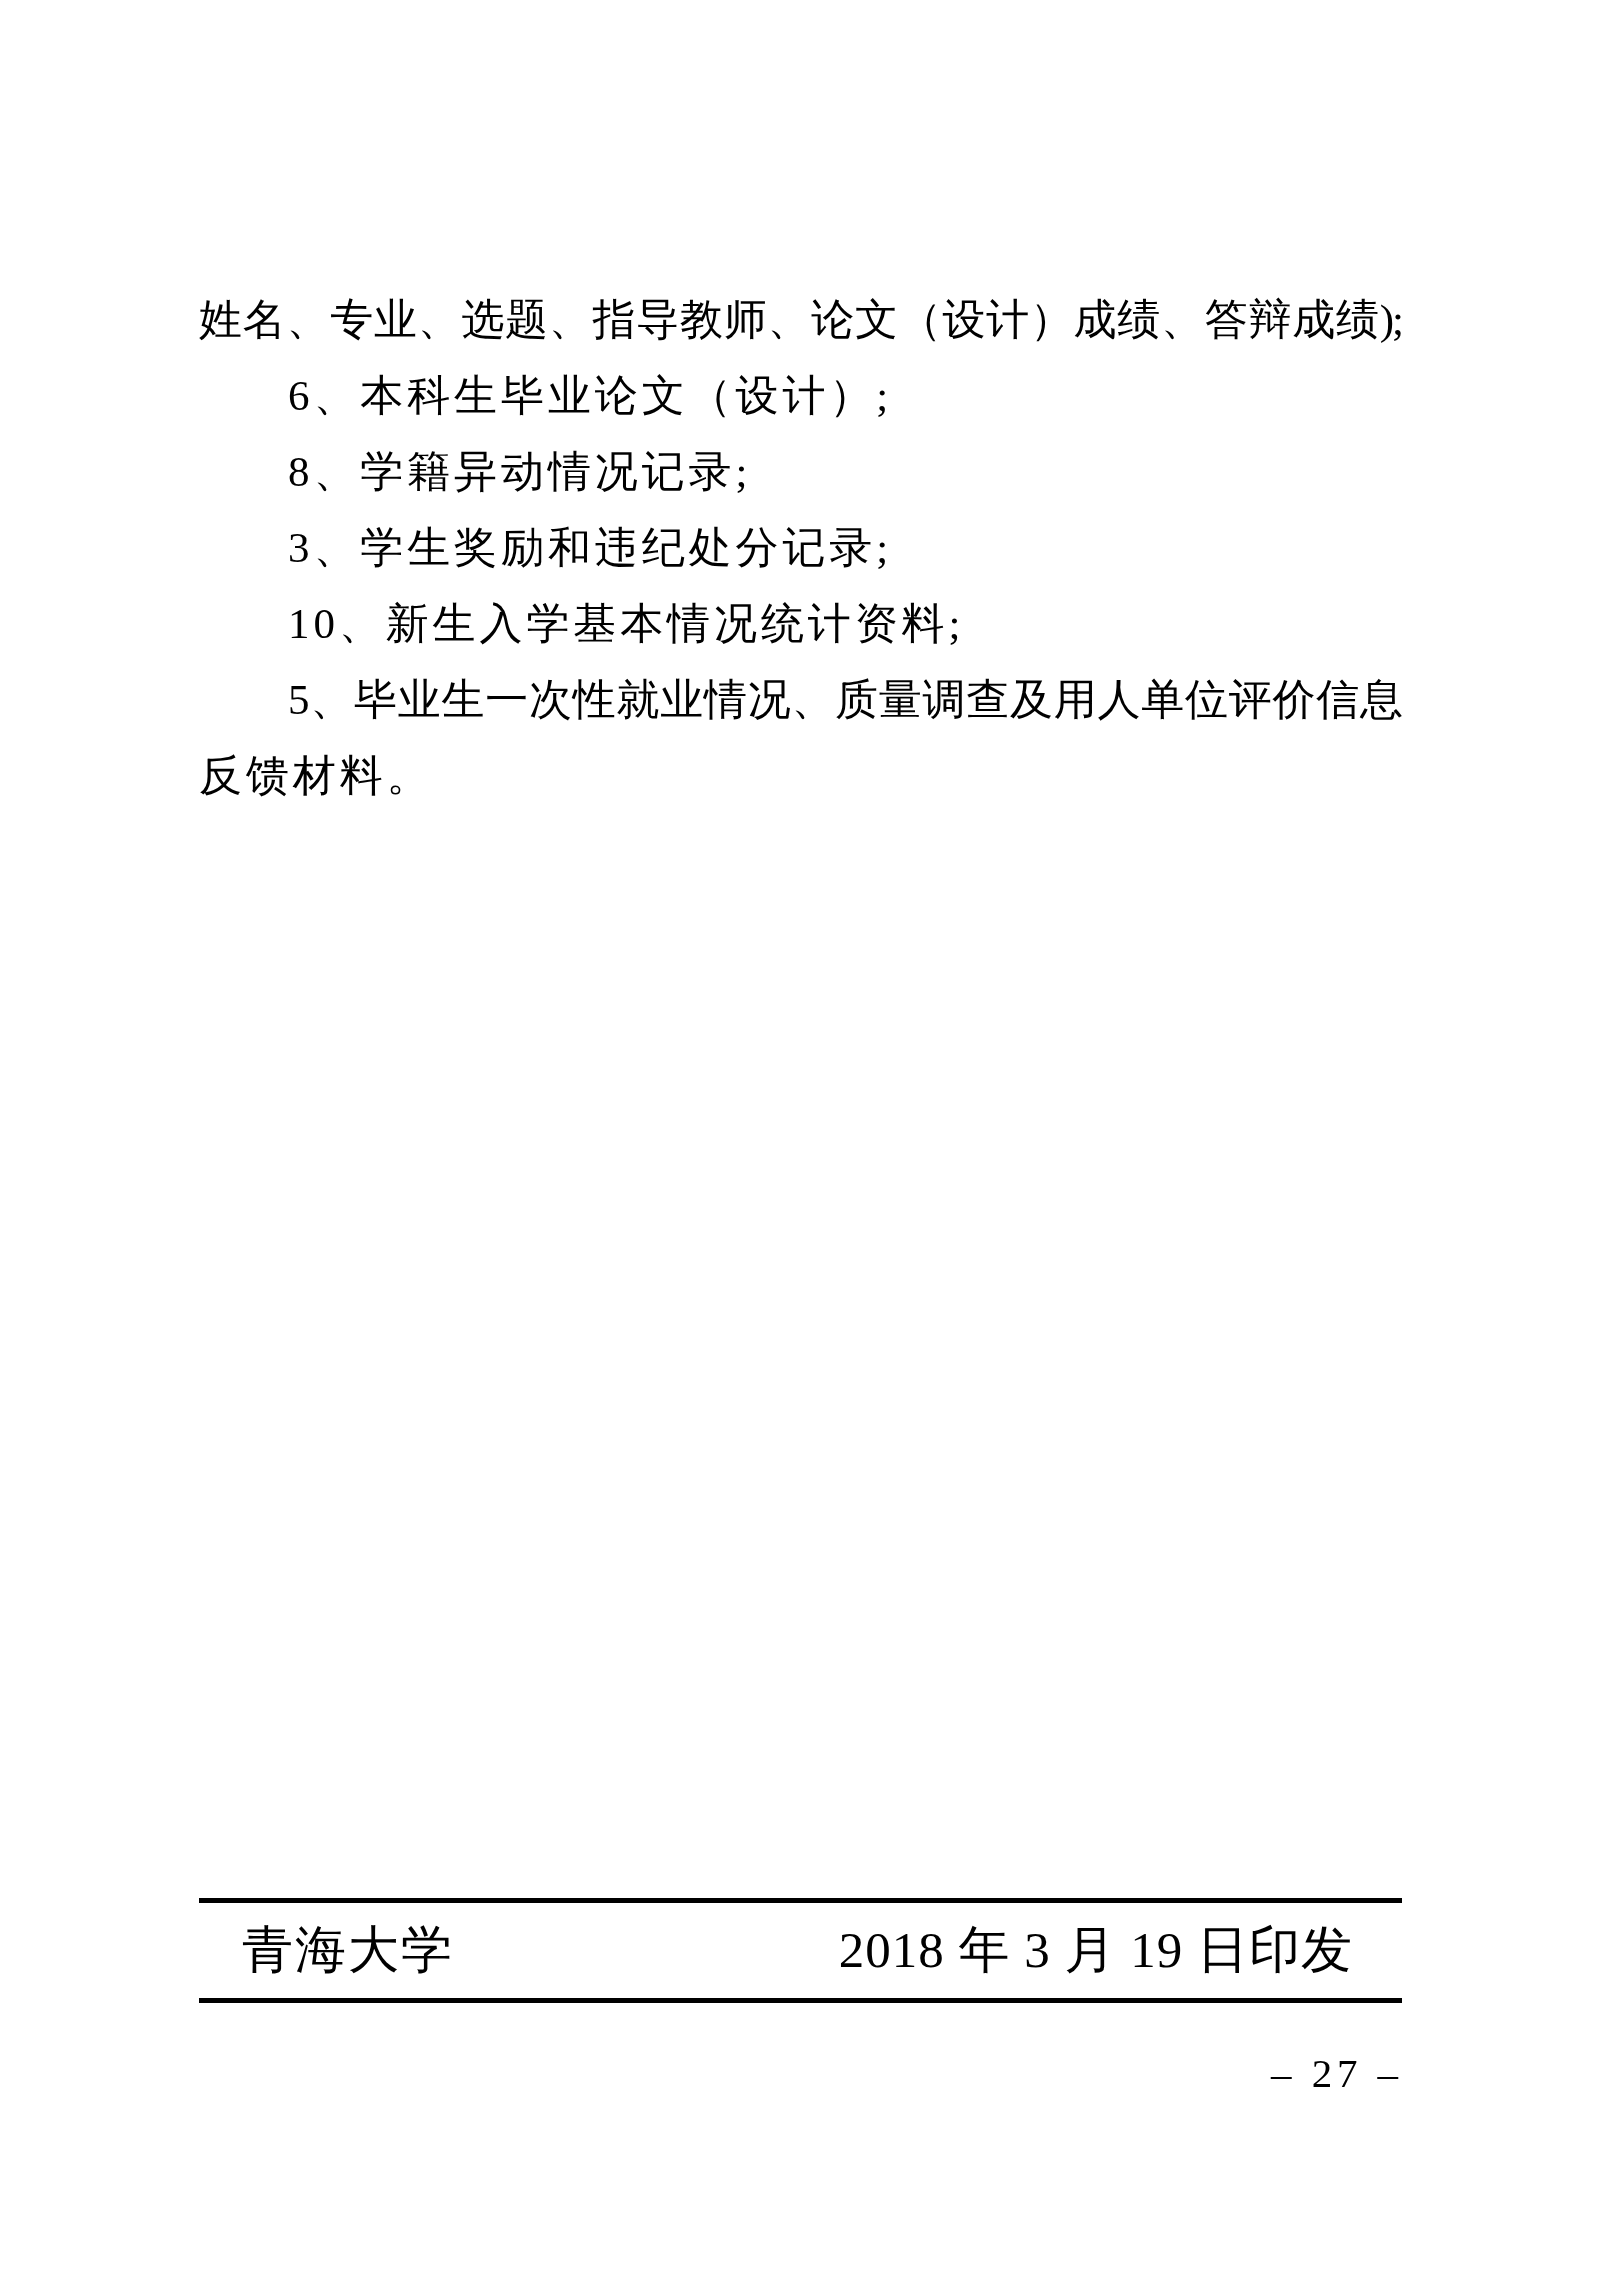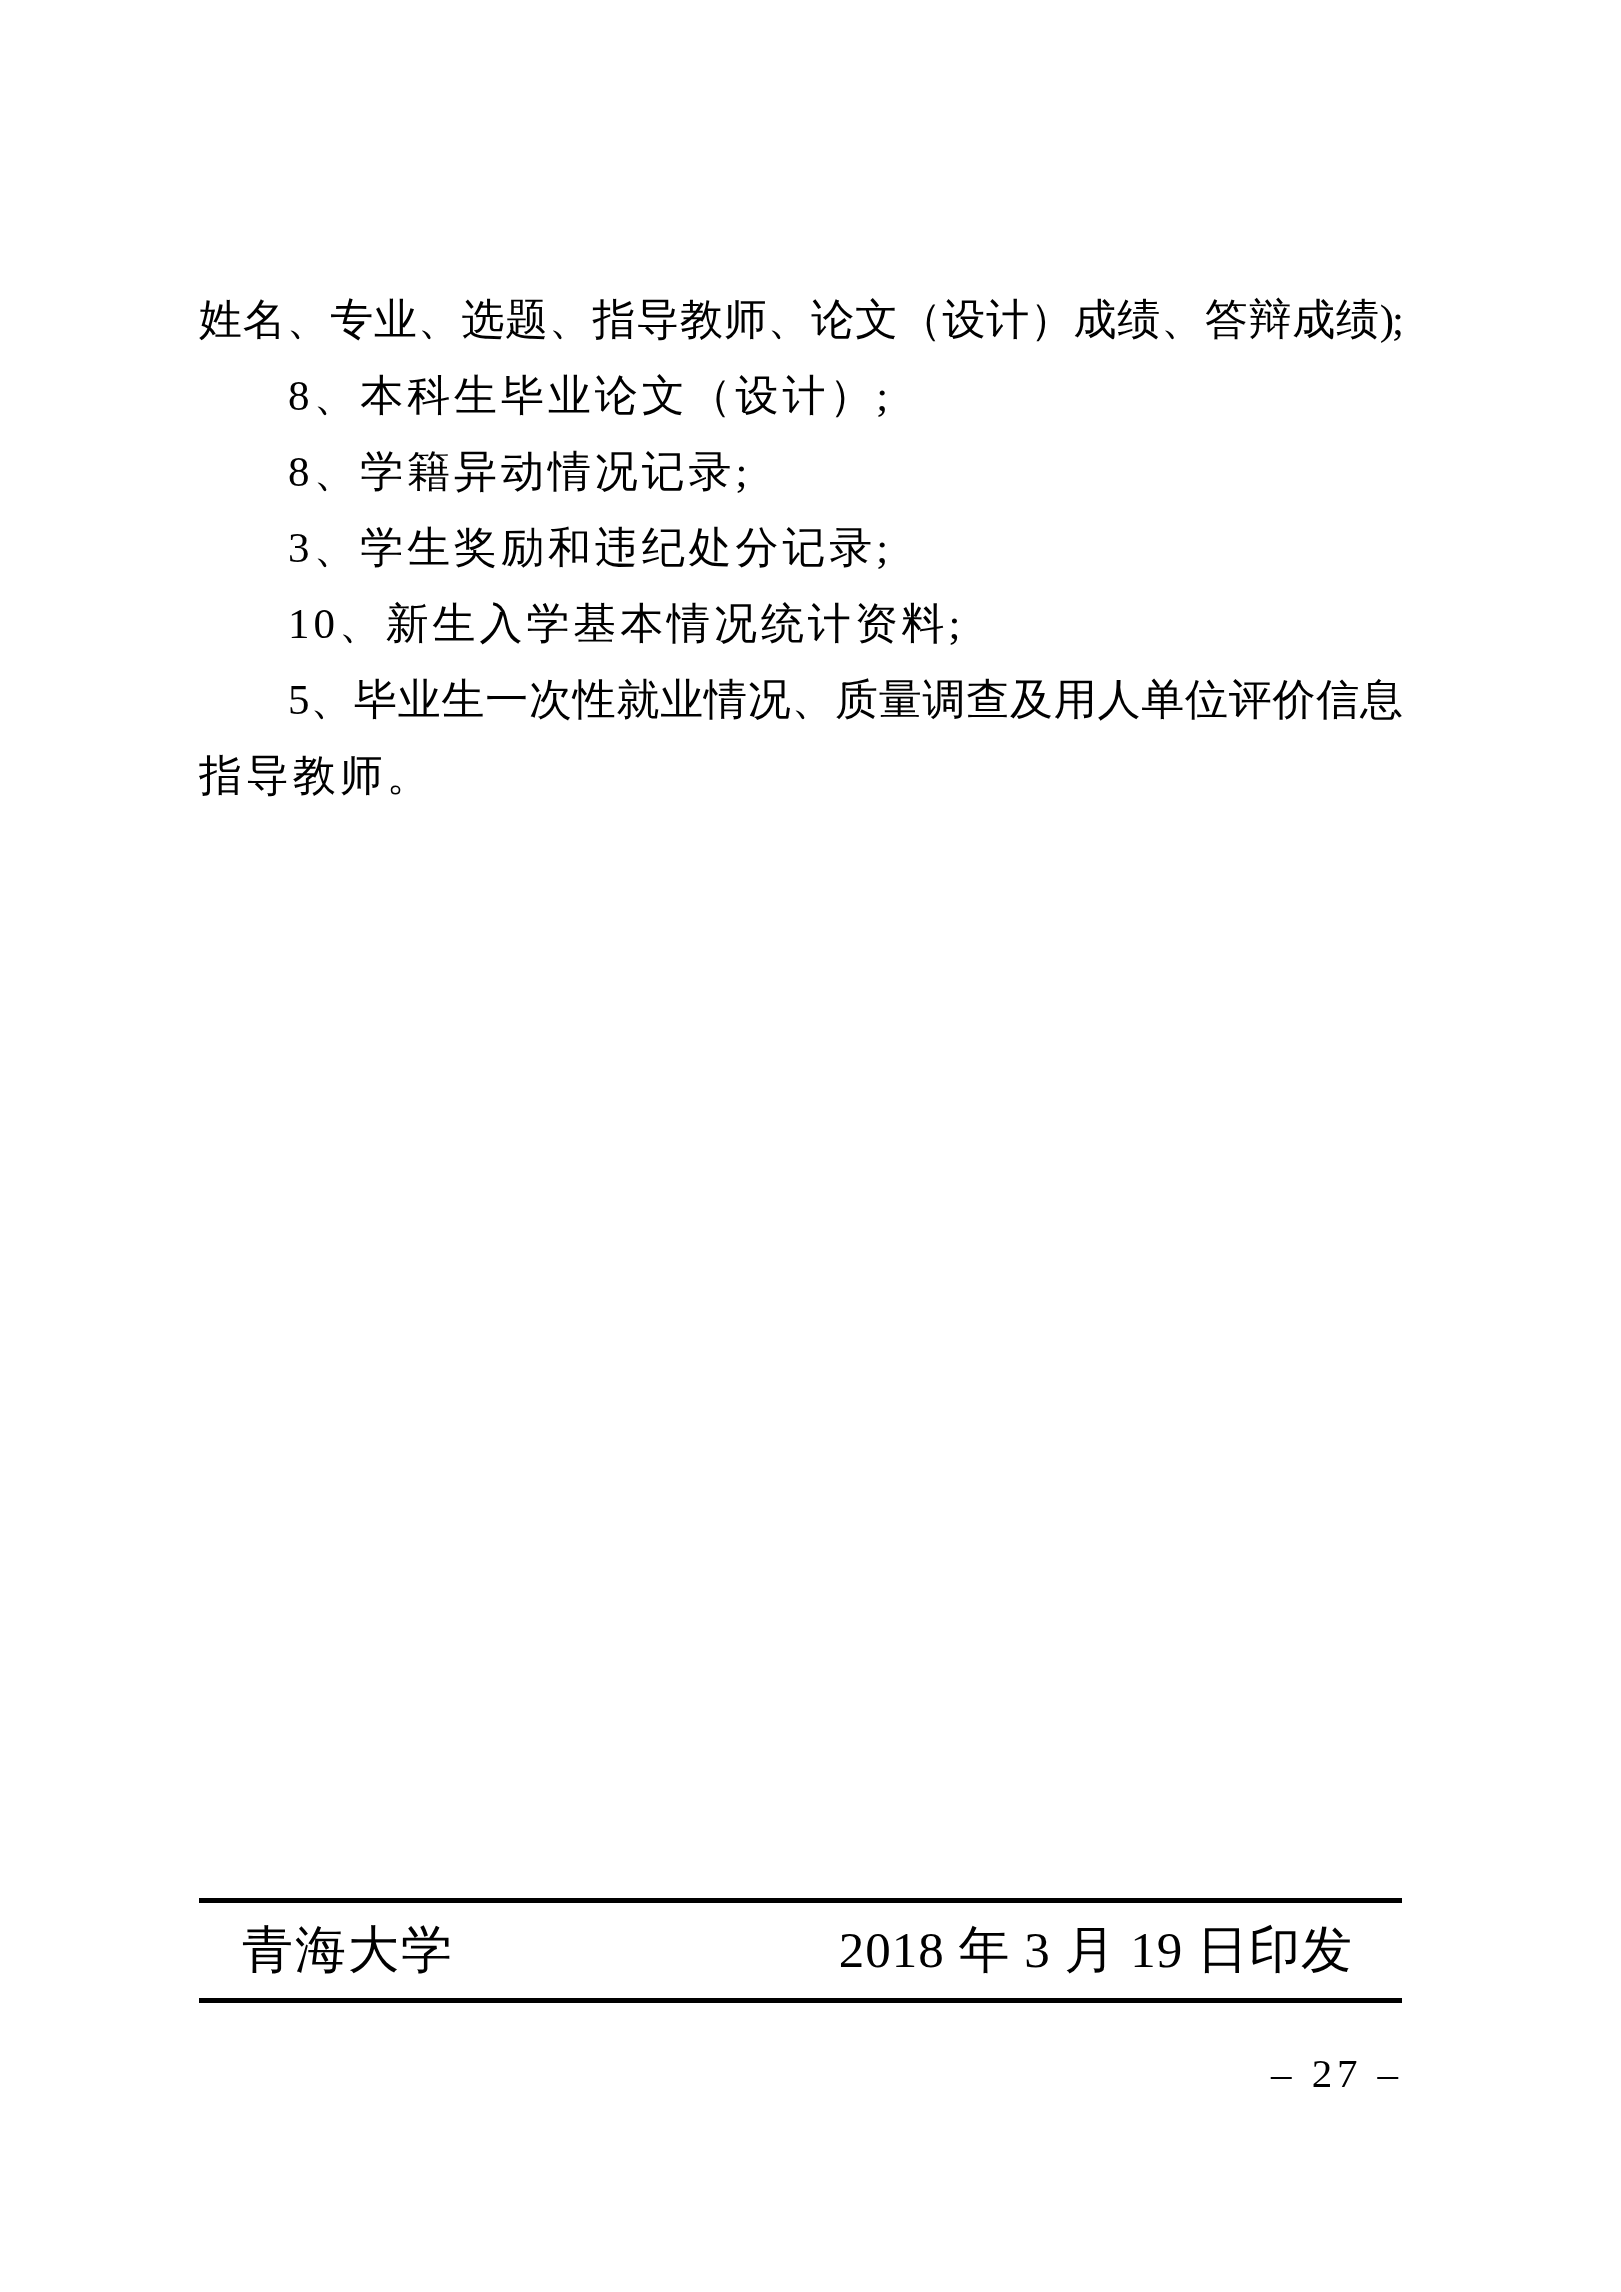--- a/index.html
+++ b/index.html
@@ -80,26 +80,26 @@
     letter-spacing: 4.9px;
   }
 </style>
 </head>
 <body>
 
 <div class="page">
 
   <main class="body-text">
     <p class="line l-first">姓名、专业、选题、指导教师、论文（设计）成绩、答辩成绩);</p>
-    <p class="line l-item">8、本科生毕业论文（设计）;</p>
+    <p class="line l-item">6、本科生毕业论文（设计）;</p>
     <p class="line l-item">8、学籍异动情况记录;</p>
     <p class="line l-item">3、学生奖励和违纪处分记录;</p>
     <p class="line l-item">10、新生入学基本情况统计资料;</p>
     <p class="line l-item-just">5、毕业生一次性就业情况、质量调查及用人单位评价信息</p>
-    <p class="line l-cont">指导教师。</p>
+    <p class="line l-cont">反馈材料。</p>
   </main>
 
   <footer>
     <div class="rule rule-top"></div>
 
     <div class="footer-row">
       <span class="issuer">青海大学</span>
       <span class="issue-date">2018 年 3 月 19 日印发</span>
     </div>
 

